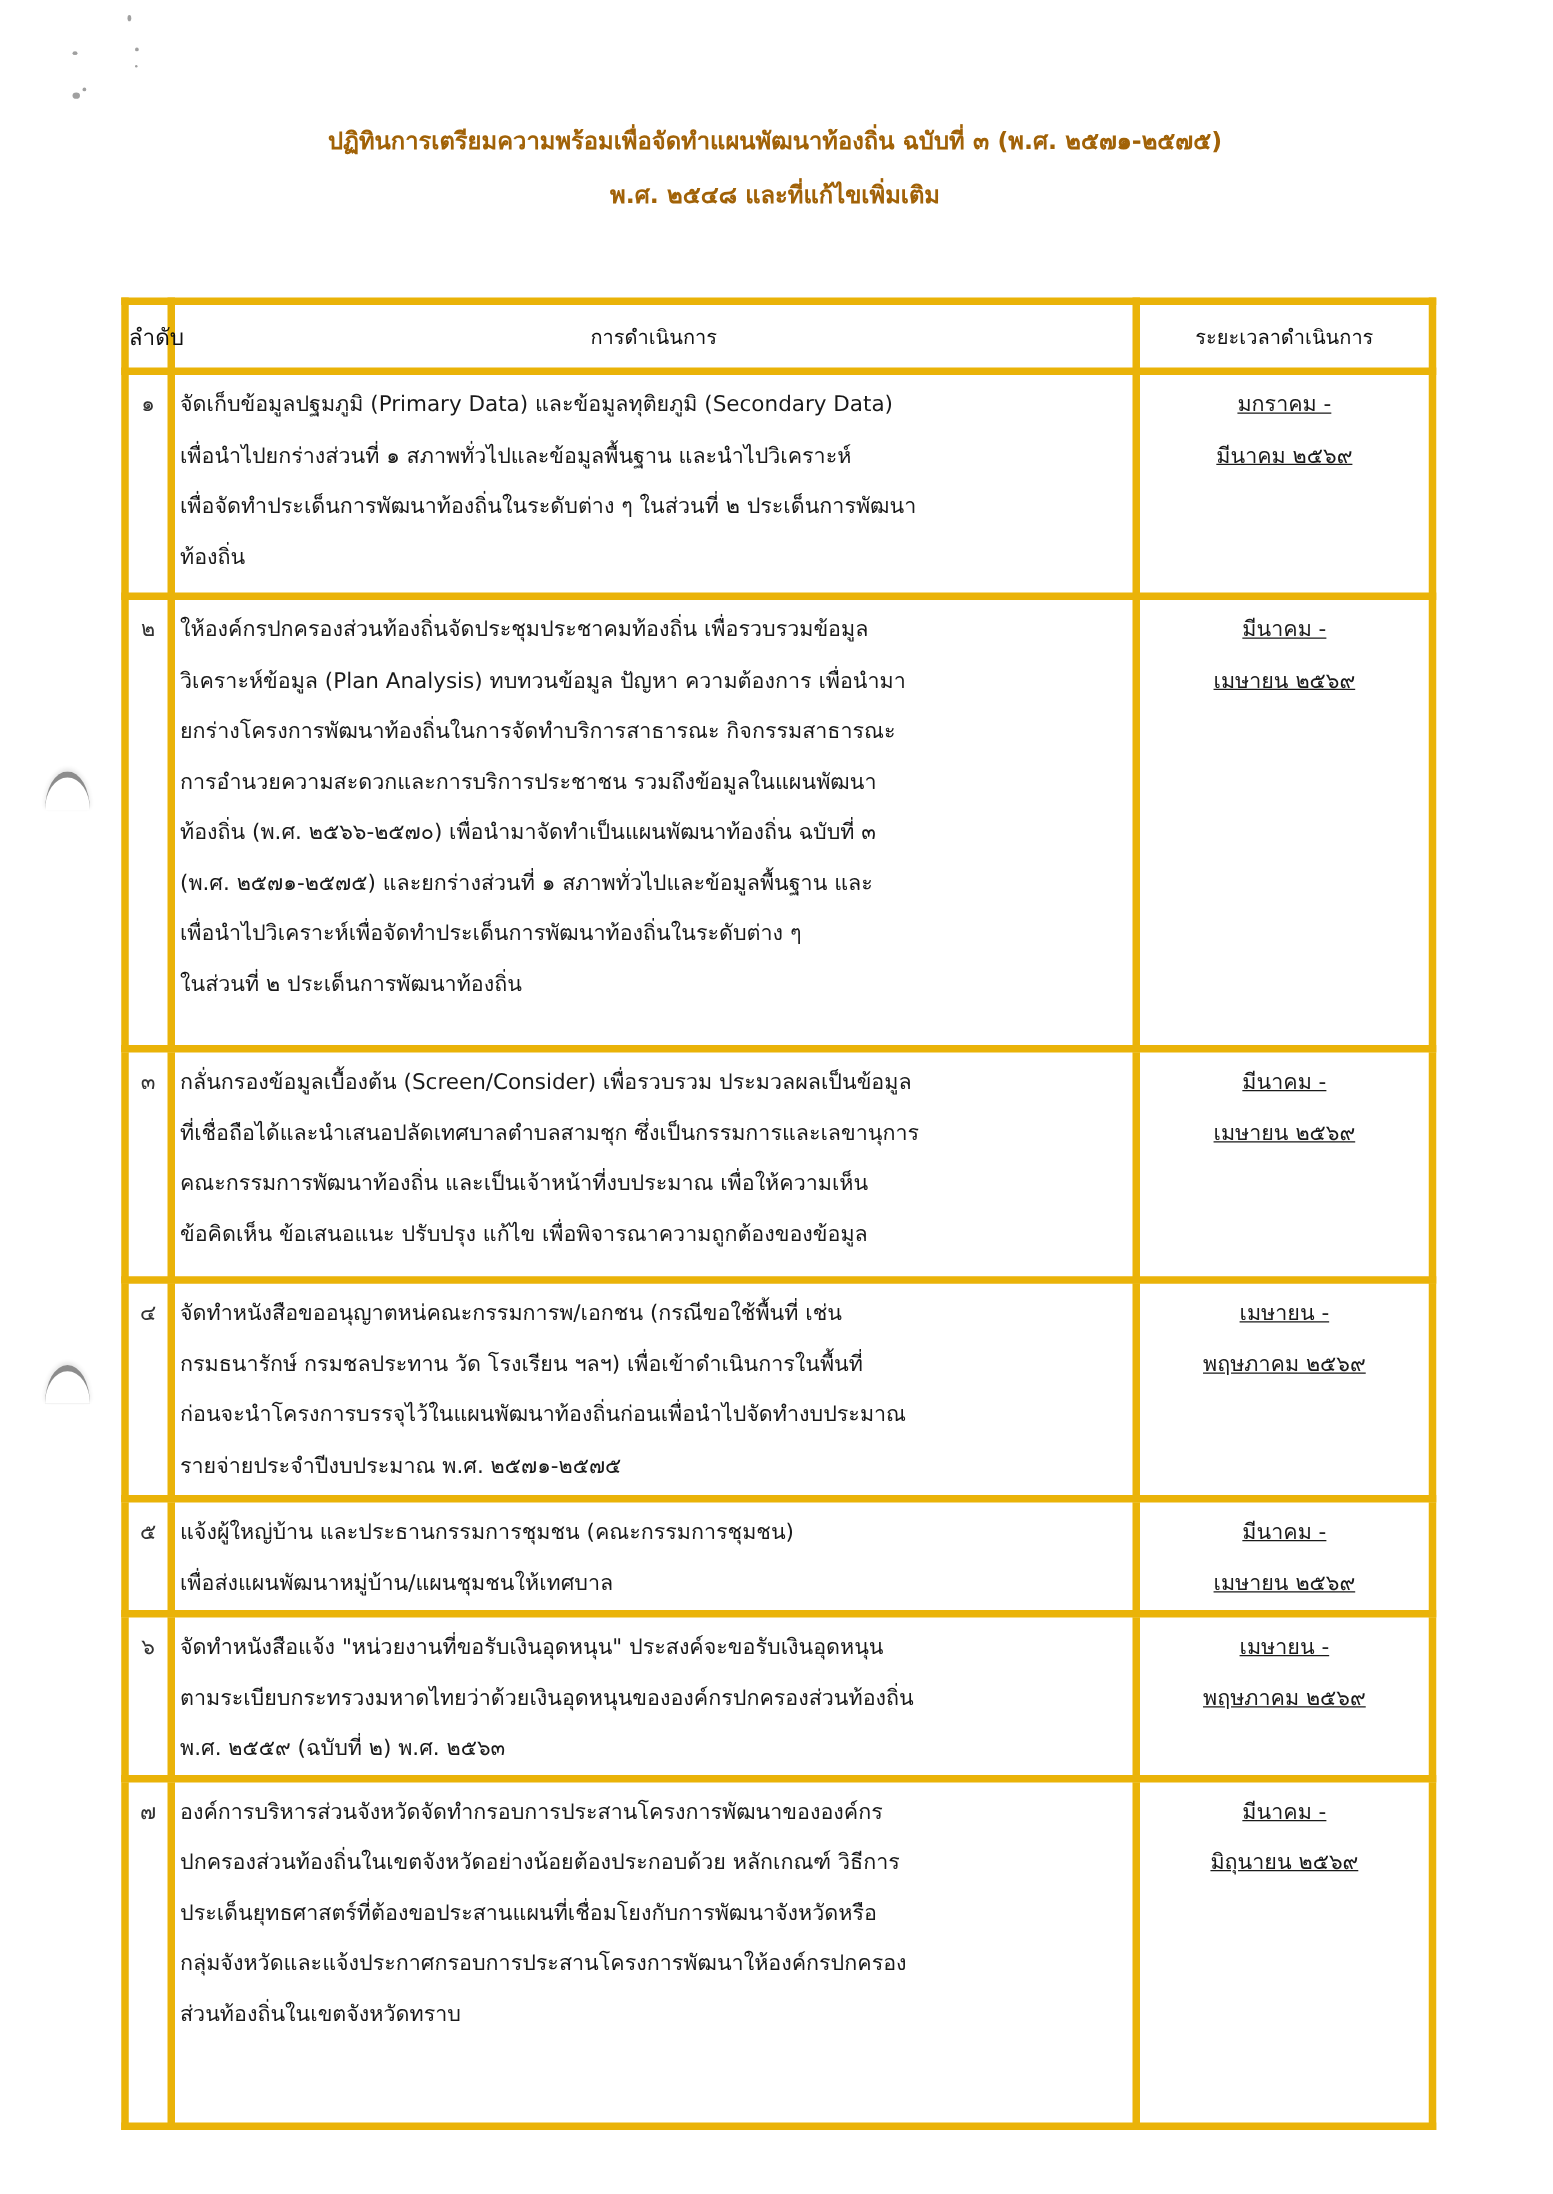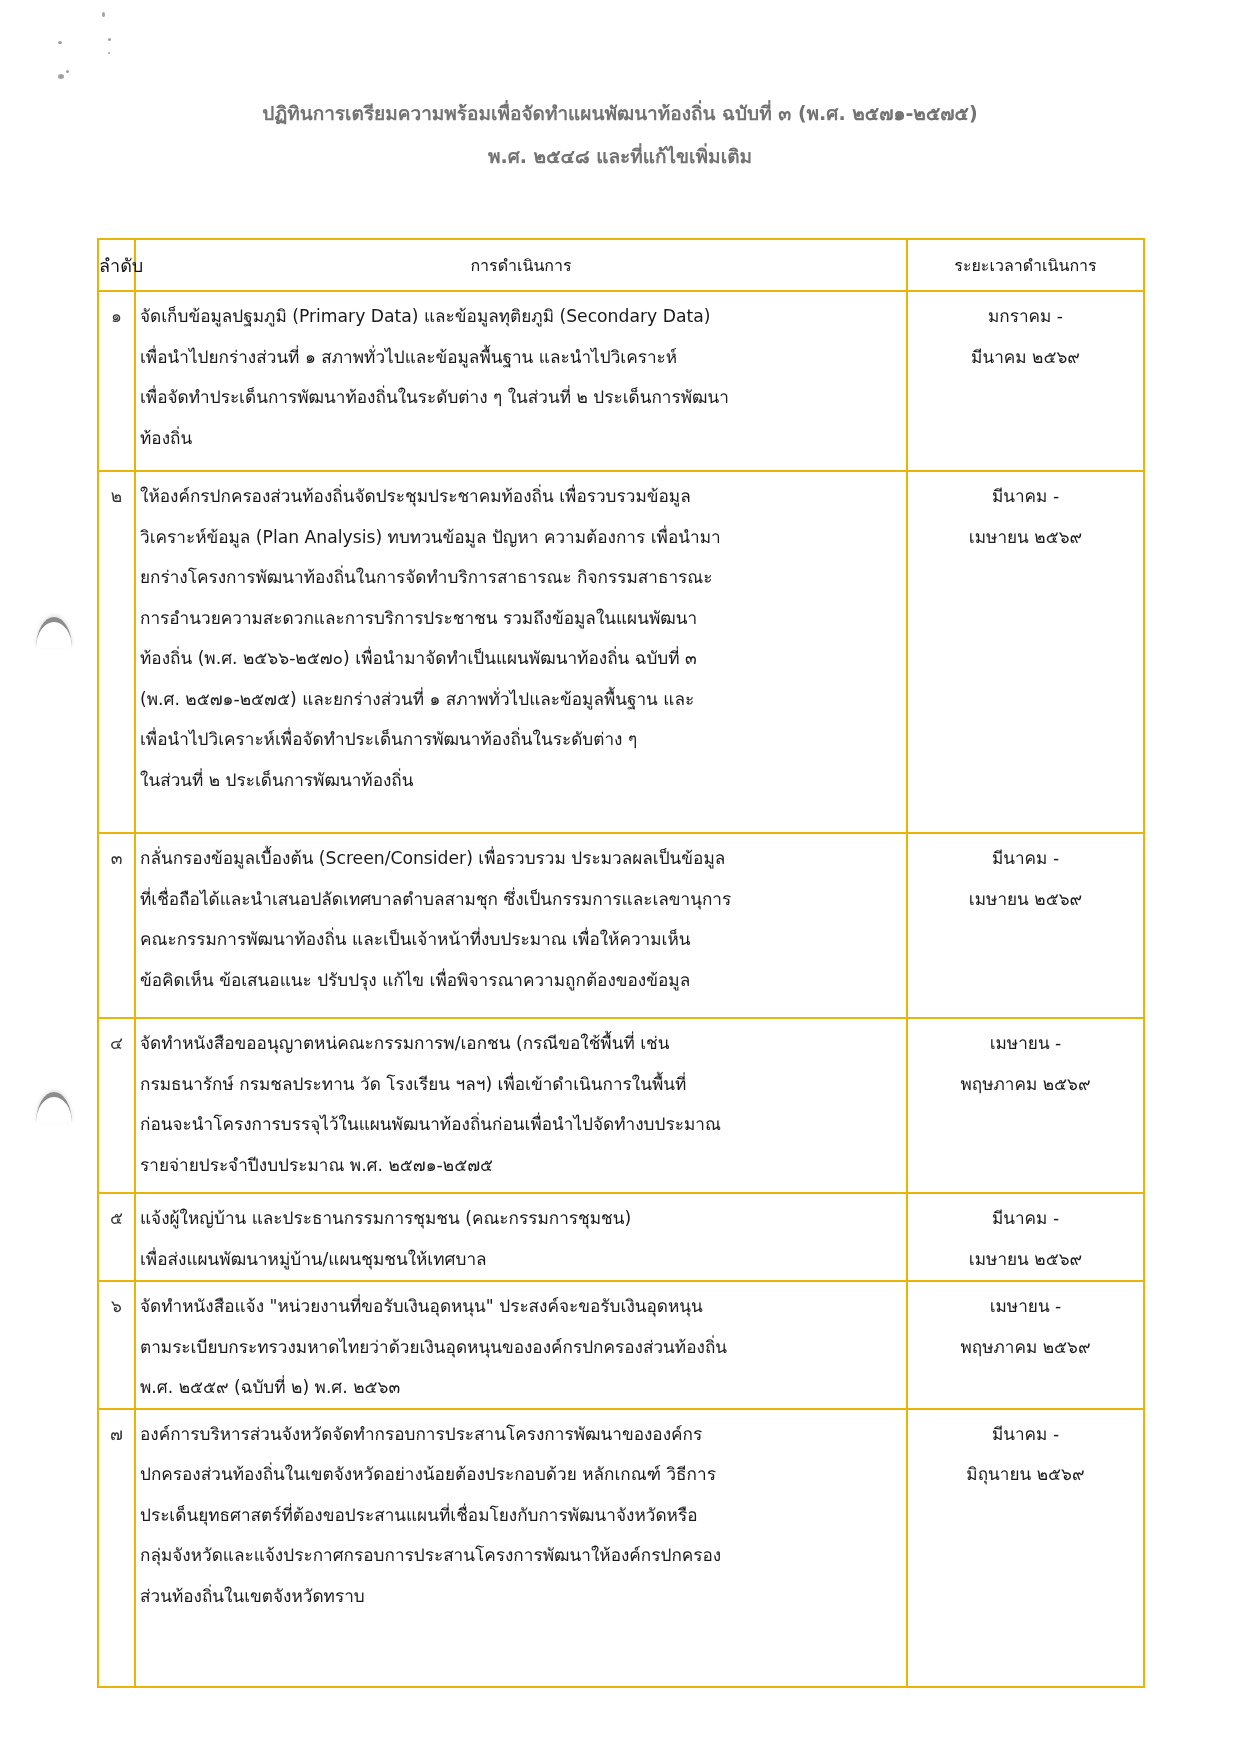--- a/index.html
+++ b/index.html
@@ -11,40 +11,40 @@
   .specks { position: absolute; left: 50px; top: 8px; width: 70px; height: 70px; }
   .speck { position: absolute; background: #777; border-radius: 50%; opacity: .7; }
   .punch {
     position: absolute; left: 36px; width: 36px; height: 26px;
     border-top: 5px solid #666; border-radius: 50% 50% 0 0 / 100% 100% 0 0;
     box-shadow: 0 -2px 4px rgba(0,0,0,0.15);
     opacity: .75;
   }
   .title {
     position: absolute; left: 120px; top: 92px; width: 1000px; text-align: center;
-    font-weight: bold; font-size: 19px; line-height: 43px; color: #737373;
+    font-weight: bold; font-size: 19px; line-height: 43px; color: #a16207;
   }
   .title div { white-space: nowrap; }
   table.main {
     position: absolute; left: 97px; top: 238px; width: 1046px;
     border-collapse: collapse; table-layout: fixed;
   }
   table.main td, table.main th {
-    border: 2px solid #eab308; vertical-align: top; font-weight: normal;
+    border: 6px solid #eab308; vertical-align: top; font-weight: normal;
   }
   col.c1 { width: 37px; }
   col.c2 { width: 772px; }
   col.c3 { width: 237px; }
   th { height: 48px; font-size: 16px; text-align: center; vertical-align: middle !important; color: #111; }
   td { font-size: 17.2px; line-height: 40.5px; }
   td.num { text-align: center; padding-top: 4px; color: #333; }
   td.desc { padding: 4px 2px 0 4px; border-radius: 19px; }
   td.desc .ln { white-space: nowrap; display: block; }
   td.period { text-align: center; padding-top: 4px; }
-  td.period .ln { display: block; white-space: nowrap; }
+  td.period .ln { display: block; white-space: nowrap; text-decoration: underline; }
   th.num-h { font-size: 18px; padding: 0; }
 </style>
 </head>
 <body>
 
 <div class="specks">
   <div class="speck" style="left:52px;top:4px;width:3px;height:5px;"></div>
   <div class="speck" style="left:58px;top:30px;width:3px;height:3px;"></div>
   <div class="speck" style="left:58px;top:44px;width:2px;height:2px;"></div>
   <div class="speck" style="left:8px;top:33px;width:4px;height:3px;"></div>

